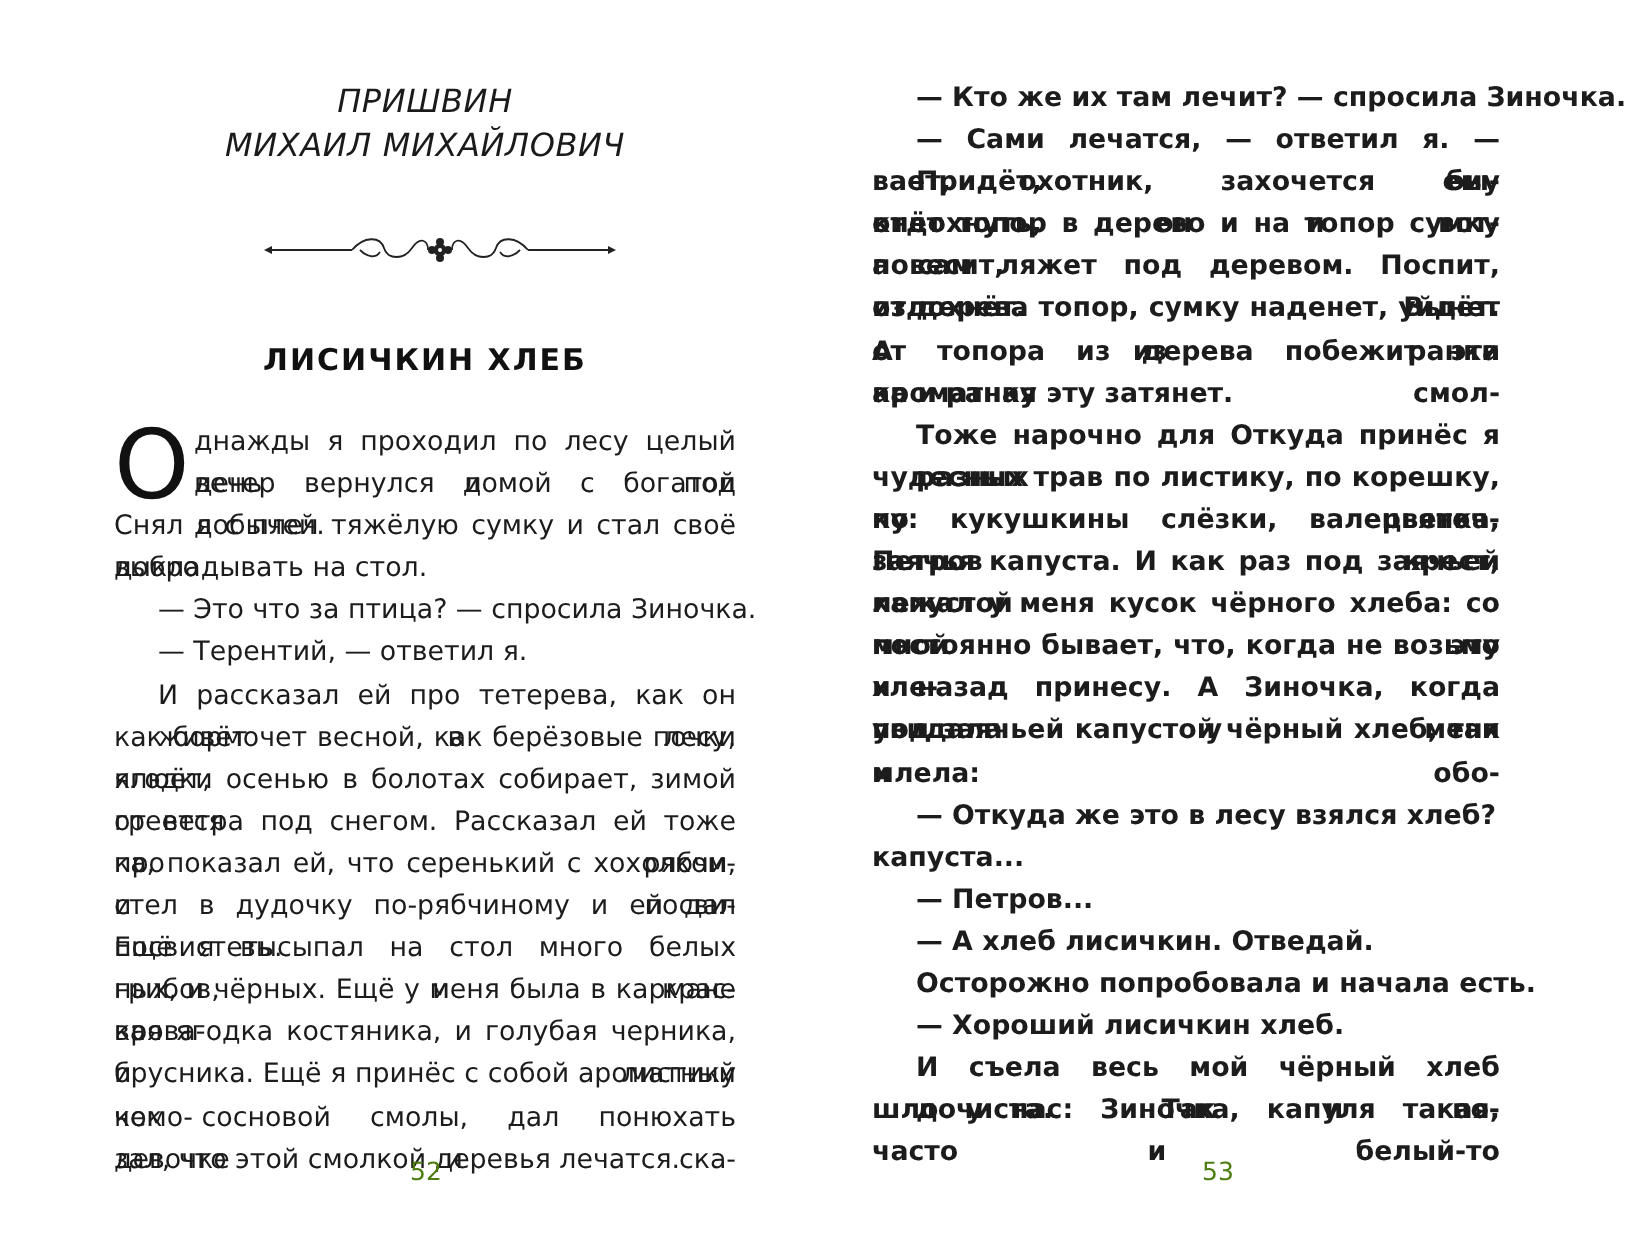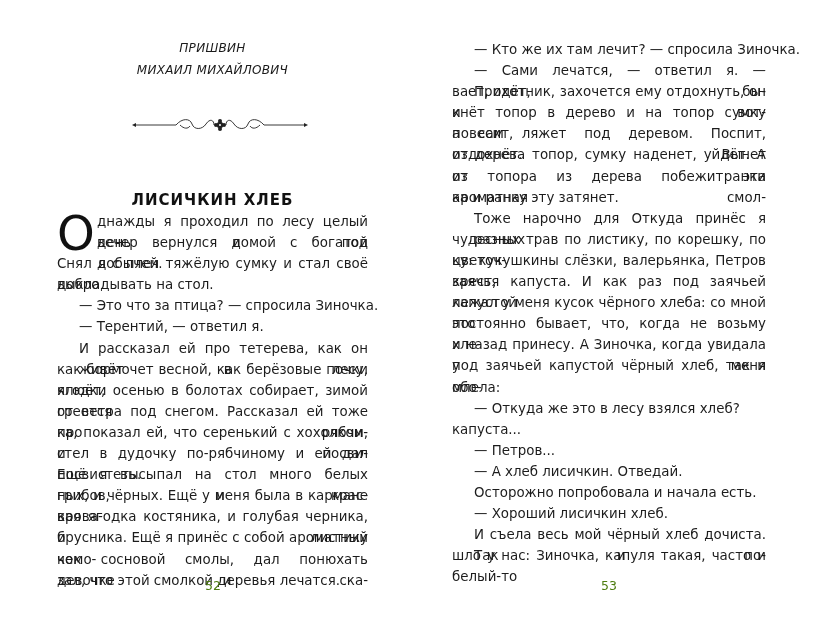--- a/index.html
+++ b/index.html
@@ -5,28 +5,28 @@
   html, body { margin: 0; padding: 0; }
   body {
     width: 820px; height: 629px; background: #ffffff; position: relative; overflow: hidden;
     font-family: "DejaVu Sans", sans-serif; color: #1a1a1a;
   }
   .page { position: absolute; top: 0; height: 629px; }
   .page-left { left: 0; width: 410px; }
   .page-right { left: 410px; width: 410px; }
 
   .author { position: absolute; left: 57px; width: 311px; text-align: center;
-    font-family: "DejaVu Sans", sans-serif; font-style: italic; font-size: 12px; letter-spacing: 0.3px; color: #1a1a1a; }
+    font-family: "DejaVu Sans", sans-serif; font-style: italic; font-size: 16px; letter-spacing: 0.3px; color: #1a1a1a; }
   .author.l1 { top: 41px; }
   .author.l2 { top: 63px; }
 
   .ornament { position: absolute; left: 130px; top: 112px; width: 180px; height: 26px; }
 
   .story-title { position: absolute; left: 57px; width: 311px; top: 171px; text-align: center;
-    font-family: "DejaVu Sans", sans-serif; font-weight: bold; font-size: 15px; letter-spacing: 1px; color: #111; margin-top: 20px; }
+    font-family: "DejaVu Sans", sans-serif; font-weight: bold; font-size: 15px; letter-spacing: 1px; color: #111; }
 
   .text { position: absolute; font-size: 13.4px; line-height: 21.1px; color: #1c1c1c; }
   .text-left { left: 57px; width: 311px; top: 211px; }
   .text-right { left: 452px; width: 314px; top: 39px; }
 
   .ln { display: block; white-space: nowrap; height: 21.1px; overflow: visible; }
   .ln.j { text-align: justify; text-align-last: justify; white-space: normal; }
   .ln.ind { padding-left: 22px; }
   .ln.dc { padding-left: 40px; }
 
@@ -86,21 +86,21 @@
     <span class="ln j">вая ягодка костяника, и голубая черника, и листику</span>
     <span class="ln j">брусника. Ещё я принёс с собой ароматный комо-</span>
     <span class="ln j">чек сосновой смолы, дал понюхать девочке и ска-</span>
     <span class="ln">зал, что этой смолкой деревья лечатся.</span>
   </div>
 
   <div class="pagenum left">52</div>
 </div>
 
 <div class="page page-right">
-  <div class="text text-right" style="left:42px;">
+  <div class="text text-right" style="left:26px;font-weight:bold;">
     <span class="ln ind">— Кто же их там лечит? — спросила Зиночка.</span>
     <span class="ln j ind">— Сами лечатся, — ответил я. — Придёт, бы-</span>
     <span class="ln j">вает, охотник, захочется ему отдохнуть, он и вот-</span>
     <span class="ln j">кнёт топор в дерево и на топор сумку повесит,</span>
     <span class="ln j">а сам ляжет под деревом. Поспит, отдохнёт. Вынет</span>
     <span class="ln j">из дерева топор, сумку наденет, уйдёт. А из ранки</span>
     <span class="ln j">от топора из дерева побежит эта ароматная смол-</span>
     <span class="ln">ка и ранку эту затянет.</span>
     <span class="ln j ind">Тоже нарочно для Откуда принёс я разных</span>
     <span class="ln j">чудесных трав по листику, по корешку, по цветоч-</span>

